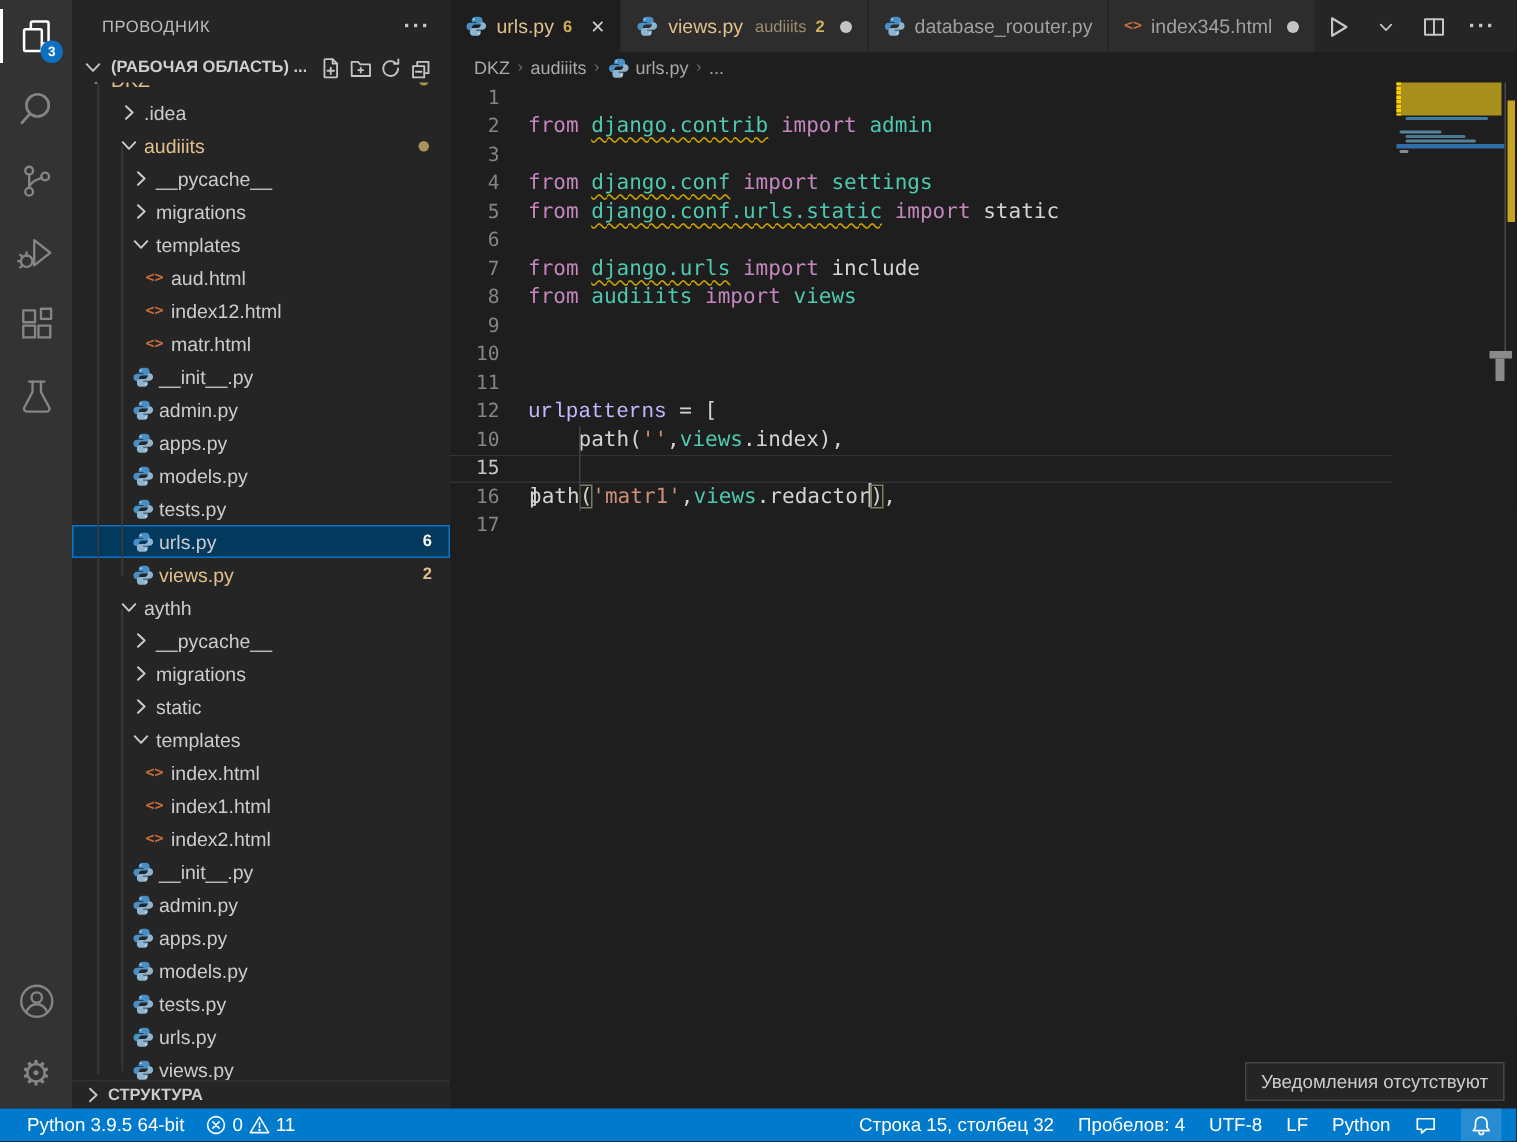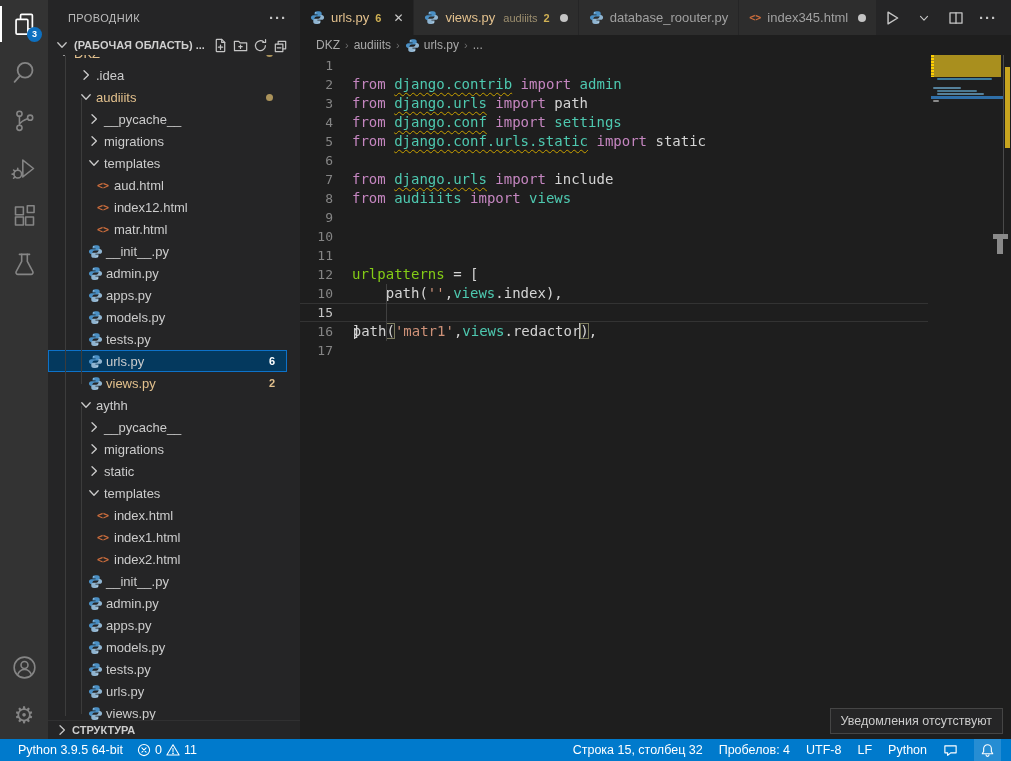--- a/index.html
+++ b/index.html
@@ -23,21 +23,21 @@
   .sb-title { position:absolute; top:0; left:0; right:0; height:35px; display:flex; align-items:center;
     padding:0 12px 0 20px; color:#bbbbbb; font-size:11px; letter-spacing:.4px; z-index:4; }
   .sb-title .grow { flex:1; }
   .sb-section { position:absolute; top:35px; left:0; right:0; height:20px; background:#252526; z-index:3;
     display:flex; align-items:center; gap:2px; padding:0 10px 0 4px; color:#cfcfcf; }
   .sb-section .lbl { font-size:11px; font-weight:bold; white-space:nowrap; overflow:hidden; max-width:130px; }
   .sb-section .grow { flex:1; }
   .head-act { display:inline-flex; width:20px; height:20px; align-items:center; justify-content:center; color:#c5c5c5; cursor:pointer; }
   .more-glyph { font-weight:bold; font-size:15px; letter-spacing:1px; color:#c5c5c5; }
 
-  .tree { position:absolute; top:50px; left:0; right:13px; height:670px; overflow:hidden; z-index:1; }
+  .tree { position:absolute; top:50px; left:0; right:0; height:670px; overflow:hidden; z-index:1; }
   .tree-inner { position:relative; margin-top:-8px; }
   .guide { position:absolute; width:1px; background:#3c3c3c; z-index:0; }
   .row { position:relative; height:22px; display:flex; align-items:center; font-size:13px; color:#cccccc;
     cursor:pointer; white-space:nowrap; }
   .row .twisty { width:16px; display:inline-flex; justify-content:center; color:#cccccc; flex:none; }
   .row .ficon { width:18px; display:inline-flex; justify-content:center; align-items:center; flex:none; }
   .row .lab { margin-left:2px; }
   .row .grow { flex:1; }
   .row .row-badge { margin-right:12px; font-size:11px; font-weight:bold; color:#ffffff; }
   .row .row-badge.warn { color:#e2c08d; }
@@ -74,21 +74,21 @@
   .cl { height:19px; white-space:pre; display:flex; }
   .cl .ln { display:inline-block; width:33px; text-align:right; color:#858585; flex:none;
     font-size:13px; }
   .cl .ct { margin-left:19px; }
   .cl.curline { box-shadow: inset 0 1px 0 #333333, inset 0 -1px 0 #333333; flex-direction: column; }
   .cl.curline .ln { color:#c6c6c6; }
   .tok-k { color:#c586c0; }
   .tok-m { color:#4ec9b0; text-decoration:underline wavy #c8a000 1px; text-underline-offset:3px; }
   .tok-t { color:#4ec9b0; }
   .tok-w { color:#d4d4d4; }
-  .tok-v { color:#84cc16; }
+  .tok-v { color:#c4b5fd;font-family:Liberation Mono, monospace; }
   .tok-s { color:#ce9178; }
   .tok-b { color:#d4d4d4; outline:1px solid #7c7c5f; outline-offset:-1px; }
   .cursor { display:inline-block; width:2px; height:16px; background:#c0c0c0; vertical-align:-3px; margin:0 -1px; }
   .indent-guide { position:absolute; left:86px; top:229px; height:57px; width:1px; background:#404040; }
 
   
   .minimap { position:absolute; right:8px; top:0; width:72px; height:220px; }
   .mm-warnblock { position:absolute; left:0; top:0; width:70px; height:22px; background:#a98f1e; }
   .mm-ticks { position:absolute; left:0; top:0; width:3px; height:22px;
     background:repeating-linear-gradient(#ffd000 0 2px, transparent 2px 3px); }
@@ -665,21 +665,21 @@
         </span>
         <span class="sep">›</span>
         <span class="bc">
           <span>...</span>
         </span>
       </div>
     <div class="codearea">
       <div class="codelines" id="codelines">
           <div class="cl"><span class="ln">1</span><span class="ct"></span></div>
           <div class="cl"><span class="ln">2</span><span class="ct"><span class="tok-k">from </span><span class="tok-m">django.contrib</span><span class="tok-k"> import </span><span class="tok-t">admin</span></span></div>
-          <div class="cl"><span class="ln">3</span><span class="ct"><span class="tok-k">from </span><span class="tok-m">django.urls</span><span class="tok-k"> import </span><span class="tok-w">path</span></span></div>
+          <div class="cl"><span class="ln">3</span></div>
           <div class="cl"><span class="ln">4</span><span class="ct"><span class="tok-k">from </span><span class="tok-m">django.conf</span><span class="tok-k"> import </span><span class="tok-t">settings</span></span></div>
           <div class="cl"><span class="ln">5</span><span class="ct"><span class="tok-k">from </span><span class="tok-m">django.conf.urls.static</span><span class="tok-k"> import </span><span class="tok-w">static</span></span></div>
           <div class="cl"><span class="ln">6</span></div>
           <div class="cl"><span class="ln">7</span><span class="ct"><span class="tok-k">from </span><span class="tok-m">django.urls</span><span class="tok-k"> import </span><span class="tok-w">include</span></span></div>
           <div class="cl"><span class="ln">8</span><span class="ct"><span class="tok-k">from </span><span class="tok-t">audiiits</span><span class="tok-k"> import </span><span class="tok-t">views</span></span></div>
           <div class="cl"><span class="ln">9</span><span class="ct"></span></div>
           <div class="cl"><span class="ln">10</span><span class="ct"></span></div>
           <div class="cl"><span class="ln">11</span><span class="ct"></span></div>
           <div class="cl"><span class="ln">12</span><span class="ct"><span class="tok-v">urlpatterns</span><span class="tok-w"> = [</span></span></div>
           <div class="cl"><span class="ln">10</span><span class="ct"><span class="tok-w">    path(</span><span class="tok-s">''</span><span class="tok-w">,</span><span class="tok-t">views</span><span class="tok-w">.index),</span></span></div>

